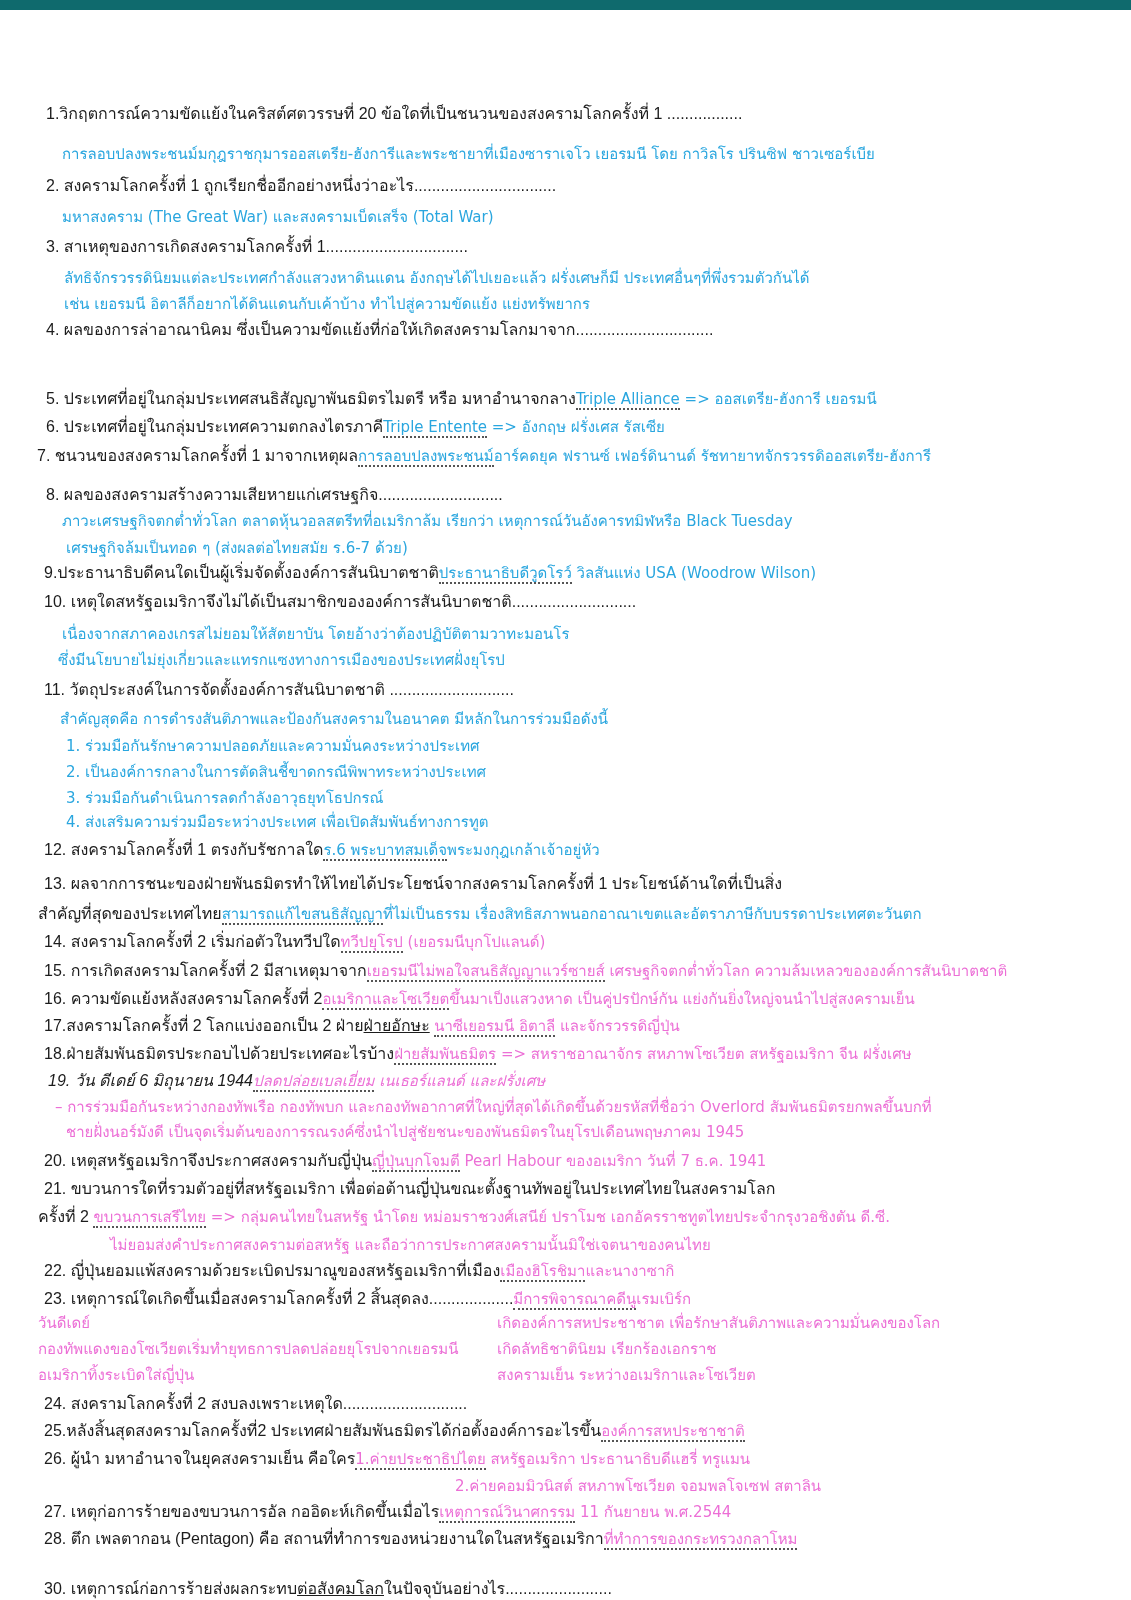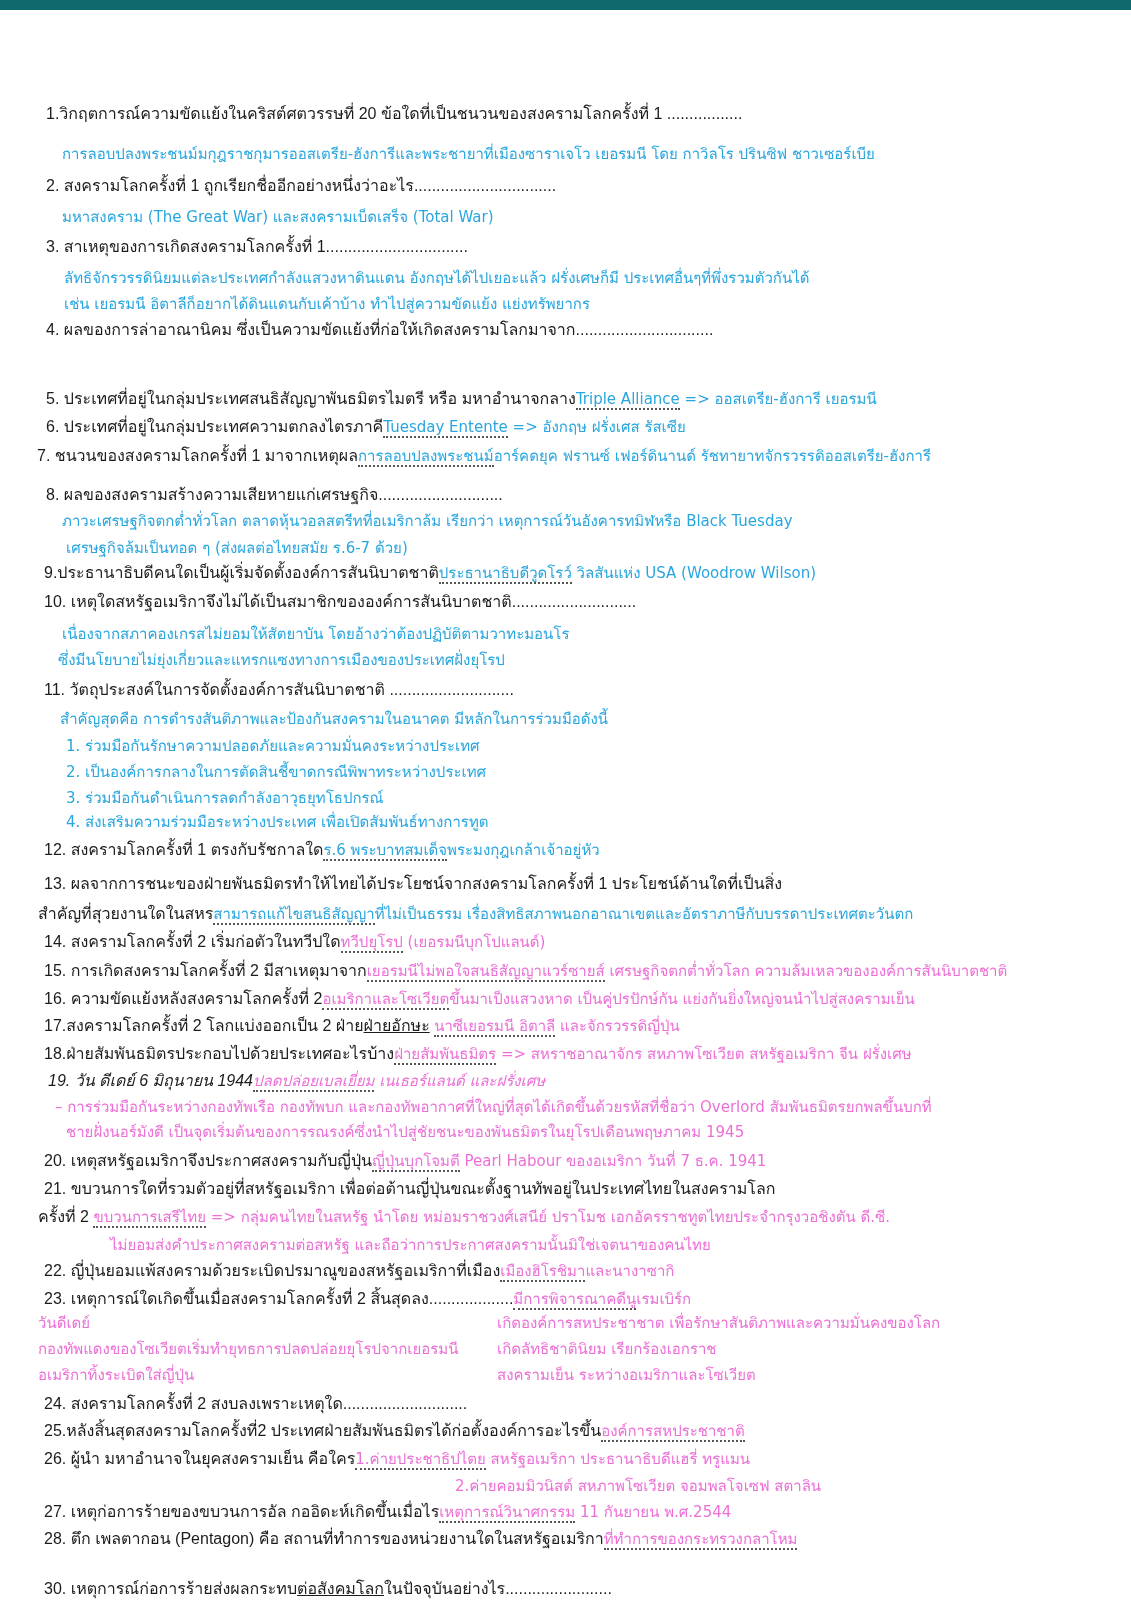--- a/index.html
+++ b/index.html
@@ -22,38 +22,38 @@
   <div id="lines">
       <div class="line" style="left: 46px; top: 103px;"><span class="s-q">1.วิกฤตการณ์ความขัดแย้งในคริสต์ศตวรรษที่ 20 ข้อใดที่เป็นชนวนของสงครามโลกครั้งที่ 1 .................</span></div>
       <div class="line" style="left: 62px; top: 143px;"><span class="s-b">การลอบปลงพระชนม์มกุฎราชกุมารออสเตรีย-ฮังการีและพระชายาที่เมืองซาราเจโว เยอรมนี โดย กาวิลโร ปรินซิฟ ชาวเซอร์เบีย</span></div>
       <div class="line" style="left: 46px; top: 175px;"><span class="s-q">2. สงครามโลกครั้งที่ 1  ถูกเรียกชื่ออีกอย่างหนึ่งว่าอะไร................................</span></div>
       <div class="line" style="left: 62px; top: 206px;"><span class="s-b">มหาสงคราม (The Great War) และสงครามเบ็ดเสร็จ (Total War)</span></div>
       <div class="line" style="left: 46px; top: 236px;"><span class="s-q">3. สาเหตุของการเกิดสงครามโลกครั้งที่ 1................................</span></div>
       <div class="line" style="left: 64px; top: 267px;"><span class="s-b">ลัทธิจักรวรรดินิยมแต่ละประเทศกำลังแสวงหาดินแดน อังกฤษได้ไปเยอะแล้ว ฝรั่งเศษก็มี ประเทศอื่นๆที่พึ่งรวมตัวกันได้</span></div>
       <div class="line" style="left: 64px; top: 293px;"><span class="s-b">เช่น เยอรมนี อิตาลีก็อยากได้ดินแดนกับเค้าบ้าง ทำไปสู่ความขัดแย้ง แย่งทรัพยากร</span></div>
       <div class="line" style="left: 46px; top: 319px;"><span class="s-q">4. ผลของการล่าอาณานิคม  ซึ่งเป็นความขัดแย้งที่ก่อให้เกิดสงครามโลกมาจาก...............................</span></div>
       <div class="line" style="left: 46px; top: 388px;"><span class="s-q">5. ประเทศที่อยู่ในกลุ่มประเทศสนธิสัญญาพันธมิตรไมตรี หรือ มหาอำนาจกลาง</span><span class="s-bu">Triple Alliance</span><span class="s-b"> =&gt; ออสเตรีย-ฮังการี เยอรมนี</span></div>
-      <div class="line" style="left: 46px; top: 416px;"><span class="s-q">6. ประเทศที่อยู่ในกลุ่มประเทศความตกลงไตรภาคี</span><span class="s-bu">Tuesday Entente</span><span class="s-b"> =&gt; อังกฤษ ฝรั่งเศส รัสเซีย</span></div>
+      <div class="line" style="left: 46px; top: 416px;"><span class="s-q">6. ประเทศที่อยู่ในกลุ่มประเทศความตกลงไตรภาคี</span><span class="s-bu">Triple Entente</span><span class="s-b"> =&gt; อังกฤษ ฝรั่งเศส รัสเซีย</span></div>
       <div class="line" style="left: 37px; top: 445px;"><span class="s-q">7. ชนวนของสงครามโลกครั้งที่ 1 มาจากเหตุผล</span><span class="s-bu">การลอบปลงพระชนม์</span><span class="s-b">อาร์คดยุค ฟรานซ์ เฟอร์ดินานด์ รัชทายาทจักรวรรดิออสเตรีย-ฮังการี</span></div>
       <div class="line" style="left: 46px; top: 484px;"><span class="s-q">8. ผลของสงครามสร้างความเสียหายแก่เศรษฐกิจ............................</span></div>
       <div class="line" style="left: 62px; top: 510px;"><span class="s-b">ภาวะเศรษฐกิจตกต่ำทั่วโลก ตลาดหุ้นวอลสตรีทที่อเมริกาล้ม เรียกว่า เหตุการณ์วันอังคารทมิฬหรือ Black Tuesday</span></div>
       <div class="line" style="left: 66px; top: 537px;"><span class="s-b">เศรษฐกิจล้มเป็นทอด ๆ (ส่งผลต่อไทยสมัย ร.6-7 ด้วย)</span></div>
       <div class="line" style="left: 44px; top: 562px;"><span class="s-q">9.ประธานาธิบดีคนใดเป็นผู้เริ่มจัดตั้งองค์การสันนิบาตชาติ</span><span class="s-bu">ประธานาธิบดีวูดโรว์</span><span class="s-b"> วิลสันแห่ง USA (Woodrow Wilson)</span></div>
       <div class="line" style="left: 44px; top: 591px;"><span class="s-q">10. เหตุใดสหรัฐอเมริกาจึงไม่ได้เป็นสมาชิกขององค์การสันนิบาตชาติ............................</span></div>
       <div class="line" style="left: 62px; top: 623px;"><span class="s-b">เนื่องจากสภาคองเกรสไม่ยอมให้สัตยาบัน  โดยอ้างว่าต้องปฏิบัติตามวาทะมอนโร</span></div>
       <div class="line" style="left: 58px; top: 649px;"><span class="s-b">ซึ่งมีนโยบายไม่ยุ่งเกี่ยวและแทรกแซงทางการเมืองของประเทศฝั่งยุโรป</span></div>
       <div class="line" style="left: 44px; top: 679px;"><span class="s-q">11. วัตถุประสงค์ในการจัดตั้งองค์การสันนิบาตชาติ ............................</span></div>
       <div class="line" style="left: 60px; top: 708px; text-align: center;"><span class="s-b">สำคัญสุดคือ  การดำรงสันติภาพและป้องกันสงครามในอนาคต  มีหลักในการร่วมมือดังนี้</span></div>
       <div class="line" style="left: 66px; top: 735px;"><span class="s-b">1.  ร่วมมือกันรักษาความปลอดภัยและความมั่นคงระหว่างประเทศ</span></div>
       <div class="line" style="left: 66px; top: 761px;"><span class="s-b">2.  เป็นองค์การกลางในการตัดสินชี้ขาดกรณีพิพาทระหว่างประเทศ</span></div>
       <div class="line" style="left: 66px; top: 787px;"><span class="s-b">3.  ร่วมมือกันดำเนินการลดกำลังอาวุธยุทโธปกรณ์</span></div>
       <div class="line" style="left: 66px; top: 811px;"><span class="s-b">4.  ส่งเสริมความร่วมมือระหว่างประเทศ  เพื่อเปิดสัมพันธ์ทางการทูต</span></div>
       <div class="line" style="left: 44px; top: 839px;"><span class="s-q">12. สงครามโลกครั้งที่ 1 ตรงกับรัชกาลใด</span><span class="s-bu">ร.6 พระบาทสมเด็จ</span><span class="s-b">พระมงกุฎเกล้าเจ้าอยู่หัว</span></div>
       <div class="line" style="left: 44px; top: 873px;"><span class="s-q">13. ผลจากการชนะของฝ่ายพันธมิตรทำให้ไทยได้ประโยชน์จากสงครามโลกครั้งที่ 1  ประโยชน์ด้านใดที่เป็นสิ่ง</span></div>
-      <div class="line" style="left: 38px; top: 903px;"><span class="s-q">สำคัญที่สุวยงานใดในสหร</span><span class="s-bu">สามารถแก้ไขสนธิสัญญา</span><span class="s-b">ที่ไม่เป็นธรรม  เรื่องสิทธิสภาพนอกอาณาเขตและอัตราภาษีกับบรรดาประเทศตะวันตก</span></div>
+      <div class="line" style="left: 38px; top: 903px;"><span class="s-q">สำคัญที่สุดของประเทศไทย</span><span class="s-bu">สามารถแก้ไขสนธิสัญญา</span><span class="s-b">ที่ไม่เป็นธรรม  เรื่องสิทธิสภาพนอกอาณาเขตและอัตราภาษีกับบรรดาประเทศตะวันตก</span></div>
       <div class="line" style="left: 44px; top: 931px;"><span class="s-q">14. สงครามโลกครั้งที่ 2 เริ่มก่อตัวในทวีปใด</span><span class="s-pu">ทวีปยุโรป</span><span class="s-p"> (เยอรมนีบุกโปแลนด์)</span></div>
       <div class="line" style="left: 44px; top: 960px;"><span class="s-q">15. การเกิดสงครามโลกครั้งที่ 2 มีสาเหตุมาจาก</span><span class="s-pu">เยอรมนีไม่พอใจสนธิสัญญาแวร์ซายส์</span><span class="s-p"> เศรษฐกิจตกต่ำทั่วโลก  ความล้มเหลวขององค์การสันนิบาตชาติ</span></div>
       <div class="line" style="left: 44px; top: 988px;"><span class="s-q">16. ความขัดแย้งหลังสงครามโลกครั้งที่ 2</span><span class="s-pu">อเมริกาและโซเวียต</span><span class="s-p">ขึ้นมาเป็งแสวงหาด  เป็นคู่ปรปักษ์กัน  แย่งกันยิ่งใหญ่จนนำไปสู่สงครามเย็น</span></div>
       <div class="line" style="left: 44px; top: 1015px;"><span class="s-q">17.สงครามโลกครั้งที่ 2 โลกแบ่งออกเป็น 2 ฝ่าย</span><span class="s-qu">ฝ่ายอักษะ</span><span class="s-q"> </span><span class="s-pu">นาซีเยอรมนี  อิตาลี</span><span class="s-p"> และจักรวรรดิญี่ปุ่น</span></div>
       <div class="line" style="left: 44px; top: 1043px;"><span class="s-q">18.ฝ่ายสัมพันธมิตรประกอบไปด้วยประเทศอะไรบ้าง</span><span class="s-pu">ฝ่ายสัมพันธมิตร</span><span class="s-p"> =&gt; สหราชอาณาจักร สหภาพโซเวียต สหรัฐอเมริกา จีน ฝรั่งเศษ</span></div>
       <div class="line" style="left: 48px; top: 1070px; font-style: italic;"><span class="s-q">19. วัน ดีเดย์ 6 มิถุนายน 1944</span><span class="s-pu">ปลดปล่อยเบลเยี่ยม</span><span class="s-p"> เนเธอร์แลนด์  และฝรั่งเศษ</span></div>
       <div class="line" style="left: 55px; top: 1096px;"><span class="s-p">– การร่วมมือกันระหว่างกองทัพเรือ กองทัพบก และกองทัพอากาศที่ใหญ่ที่สุดได้เกิดขึ้นด้วยรหัสที่ชื่อว่า Overlord สัมพันธมิตรยกพลขึ้นบกที่</span></div>
       <div class="line" style="left: 66px; top: 1121px;"><span class="s-p">ชายฝั่งนอร์มังดี เป็นจุดเริ่มต้นของการรณรงค์ซึ่งนำไปสู่ชัยชนะของพันธมิตรในยุโรปเดือนพฤษภาคม 1945</span></div>
       <div class="line" style="left: 44px; top: 1150px;"><span class="s-q">20. เหตุสหรัฐอเมริกาจึงประกาศสงครามกับญี่ปุ่น</span><span class="s-pu">ญี่ปุ่นบุกโจมตี</span><span class="s-p"> Pearl Habour ของอเมริกา วันที่ 7 ธ.ค. 1941</span></div>
       <div class="line" style="left: 44px; top: 1178px;"><span class="s-q">21. ขบวนการใดที่รวมตัวอยู่ที่สหรัฐอเมริกา เพื่อต่อต้านญี่ปุ่นขณะตั้งฐานทัพอยู่ในประเทศไทยในสงครามโลก</span></div>

